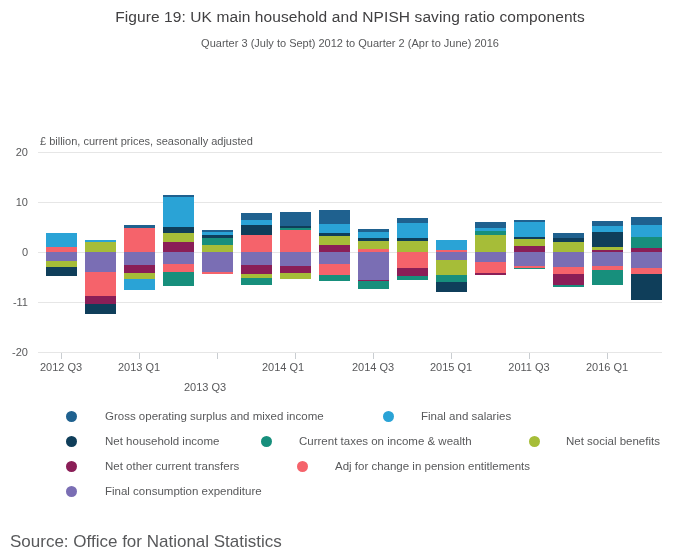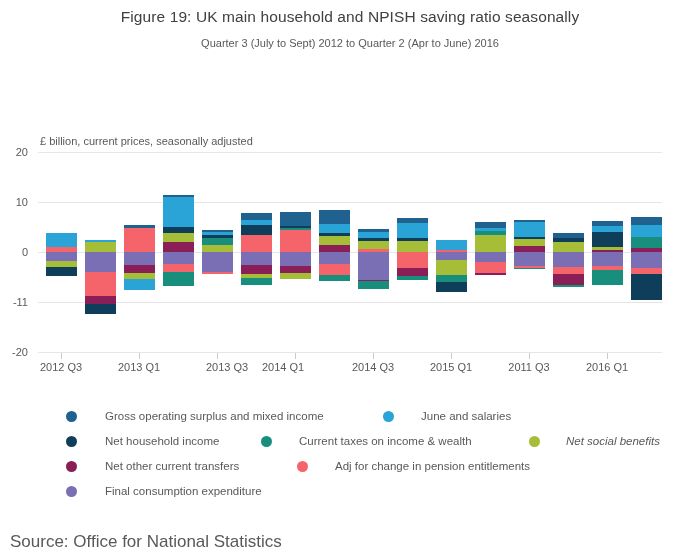--- a/index.html
+++ b/index.html
@@ -30,21 +30,21 @@
   .bar-seg{width:31px;}
   .legend-dot{width:11px;height:11px;border-radius:50%;}
   .legend-label{font-size:11.5px;color:#58595b;white-space:nowrap;}
   #source{
     top:507px;left:10px;font-size:17px;font-weight:normal;color:#58595b;margin-top:25px;
   }
 </style>
 </head>
 <body>
 
-<div class="abs" id="title">Figure 19: UK main household and NPISH saving ratio seasonally</div>
+<div class="abs" id="title">Figure 19: UK main household and NPISH saving ratio components</div>
 <div class="abs" id="subtitle">Quarter 3 (July to Sept) 2012 to Quarter 2 (Apr to June) 2016</div>
 <div class="abs" id="axis-title">£ billion, current prices, seasonally adjusted</div>
 
 <div class="abs" id="plot" style="left:0;top:0;width:700px;height:549px;">
     <div class="abs gridline" style="top: 152px;"></div>
     <div class="abs ytick-label" style="top: 146px;">20</div>
     <div class="abs gridline" style="top: 202px;"></div>
     <div class="abs ytick-label" style="top: 196px;">10</div>
     <div class="abs gridline" style="top: 252px;"></div>
     <div class="abs ytick-label" style="top: 246px;">0</div>
@@ -163,52 +163,52 @@
     <div class="abs bar-seg" title="2016 Q2 — Net other current transfers: 0.9" style="left: 630.5px; top: 247.5px; height: 4.5px; background: rgb(138, 30, 87);"></div>
     <div class="abs bar-seg" title="2016 Q2 — Current taxes on income &amp; wealth: 2.1" style="left: 630.5px; top: 237px; height: 10.5px; background: rgb(23, 143, 124);"></div>
     <div class="abs bar-seg" title="2016 Q2 — Net property income: -5.3" style="left: 630.5px; top: 273.5px; height: 26.5px; background: rgb(15, 62, 90);"></div>
     <div class="abs bar-seg" title="2016 Q2 — Wages and salaries: 2.5" style="left: 630.5px; top: 224.5px; height: 12.5px; background: rgb(42, 163, 214);"></div>
     <div class="abs bar-seg" title="2016 Q2 — Gross operating surplus and mixed income: 1.5" style="left: 630.5px; top: 217px; height: 7.5px; background: rgb(31, 97, 143);"></div>
     <div class="abs xtick" style="left: 61px;"></div>
     <div class="abs xtick-label" style="left: 26px;">2012 Q3</div>
     <div class="abs xtick" style="left: 139px;"></div>
     <div class="abs xtick-label" style="left: 104px;">2013 Q1</div>
     <div class="abs xtick" style="left: 217px;"></div>
-    <div class="abs xtick-label" style="left: 192px;">2013 Q3</div>
+    <div class="abs xtick-label" style="left: 170px; margin-top: 20px;">2013 Q3</div>
     <div class="abs xtick" style="left: 295px;"></div>
     <div class="abs xtick-label" style="left: 248px;">2014 Q1</div>
     <div class="abs xtick" style="left: 373px;"></div>
     <div class="abs xtick-label" style="left: 338px;">2014 Q3</div>
     <div class="abs xtick" style="left: 451px;"></div>
     <div class="abs xtick-label" style="left: 416px;">2015 Q1</div>
     <div class="abs xtick" style="left: 529px;"></div>
     <div class="abs xtick-label" style="left: 494px;">2011 Q3</div>
     <div class="abs xtick" style="left: 607px;"></div>
     <div class="abs xtick-label" style="left: 572px;">2016 Q1</div>
   </div>
 <div class="abs" id="legend" style="left:0;top:0;width:700px;height:0;">
     <div class="abs " style="left: 0px; top: 0px; width: 0px; height: 0px;">
       <div class="abs legend-dot" style="left: 66px; top: 411px; background: rgb(31, 97, 143);"></div>
       <div class="abs legend-label" style="left: 105px; top: 410px;">Gross operating surplus and mixed income</div>
     </div>
     <div class="abs " style="left: 0px; top: 0px; width: 0px; height: 0px;">
       <div class="abs legend-dot" style="left: 383px; top: 411px; background: rgb(42, 163, 214);"></div>
-      <div class="abs legend-label" style="left: 421px; top: 410px;">June and salaries</div>
+      <div class="abs legend-label" style="left: 421px; top: 410px;">Final and salaries</div>
     </div>
     <div class="abs " style="left: 0px; top: 0px; width: 0px; height: 0px;">
       <div class="abs legend-dot" style="left: 66px; top: 436px; background: rgb(15, 62, 90);"></div>
       <div class="abs legend-label" style="left: 105px; top: 435px;">Net household income</div>
     </div>
     <div class="abs " style="left: 0px; top: 0px; width: 0px; height: 0px;">
       <div class="abs legend-dot" style="left: 261px; top: 436px; background: rgb(23, 143, 124);"></div>
       <div class="abs legend-label" style="left: 299px; top: 435px;">Current taxes on income &amp; wealth</div>
     </div>
     <div class="abs " style="left: 0px; top: 0px; width: 0px; height: 0px;">
       <div class="abs legend-dot" style="left: 529px; top: 436px; background: rgb(166, 189, 56);"></div>
-      <div class="abs legend-label" style="left: 566px; top: 435px; font-style: italic;">Net social benefits</div>
+      <div class="abs legend-label" style="left: 566px; top: 435px;">Net social benefits</div>
     </div>
     <div class="abs " style="left: 0px; top: 0px; width: 0px; height: 0px;">
       <div class="abs legend-dot" style="left: 66px; top: 461px; background: rgb(138, 30, 87);"></div>
       <div class="abs legend-label" style="left: 105px; top: 460px;">Net other current transfers</div>
     </div>
     <div class="abs " style="left: 0px; top: 0px; width: 0px; height: 0px;">
       <div class="abs legend-dot" style="left: 297px; top: 461px; background: rgb(245, 99, 107);"></div>
       <div class="abs legend-label" style="left: 335px; top: 460px;">Adj for change in pension entitlements</div>
     </div>
     <div class="abs " style="left: 0px; top: 0px; width: 0px; height: 0px;">

